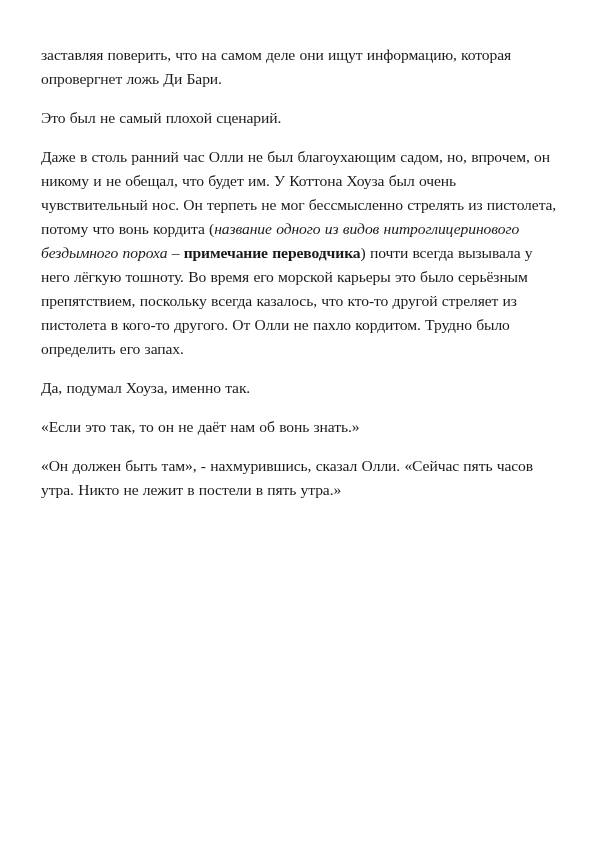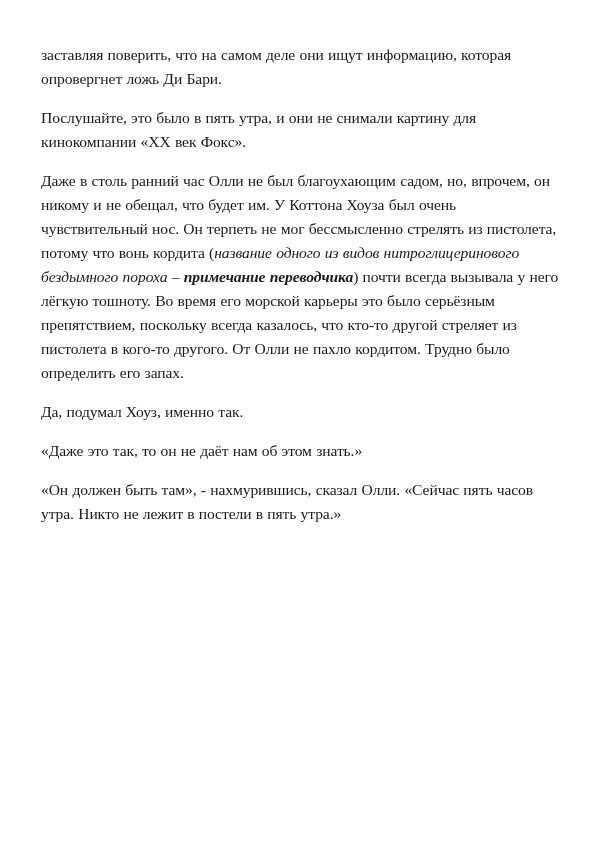--- a/index.html
+++ b/index.html
@@ -25,28 +25,27 @@
     margin: 0 0 15px 0;
     font-size: 15.6px;
     line-height: 24px;
     letter-spacing: -0.1px;
     word-spacing: 0.5px;
   }
   .note-italic {
     font-style: italic;
   }
   .note-bold {
-    font-style: italic;
     font-weight: bold;
   }
 </style>
 </head>
 <body>
 
 <div class="page">
   <p class="para">заставляя поверить, что на самом деле они ищут информацию, которая опровергнет ложь Ди Бари.</p>
-  <p class="para">Послушайте, это было в пять утра, и они не снимали картину для кинокомпании «XX век Фокс».</p>
+  <p class="para">Это был не самый плохой сценарий.</p>
   <p class="para"><span>Даже в столь ранний час Олли не был благоухающим садом, но, впрочем, он никому и не обещал, что будет им. У Коттона Хоуза был очень чувствительный нос. Он терпеть не мог бессмысленно стрелять из пистолета, потому что вонь кордита (</span><span class="note-italic">название одного из видов нитроглицеринового бездымного пороха – </span><span class="note-bold">примечание переводчика</span><span>) почти всегда вызывала у него лёгкую тошноту. Во время его морской карьеры это было серьёзным препятствием, поскольку всегда казалось, что кто-то другой стреляет из пистолета в кого-то другого. От Олли не пахло кордитом. Трудно было определить его запах.</span></p>
-  <p class="para">Да, подумал Хоуз, именно так.</p>
-  <p class="para">«Даже это так, то он не даёт нам об этом знать.»</p>
+  <p class="para">Да, подумал Хоуза, именно так.</p>
+  <p class="para">«Если это так, то он не даёт нам об вонь знать.»</p>
   <p class="para">«Он должен быть там», - нахмурившись, сказал Олли. «Сейчас пять часов утра. Никто не лежит в постели в пять утра.»</p>
 
 </div>
 
 </body></html>

